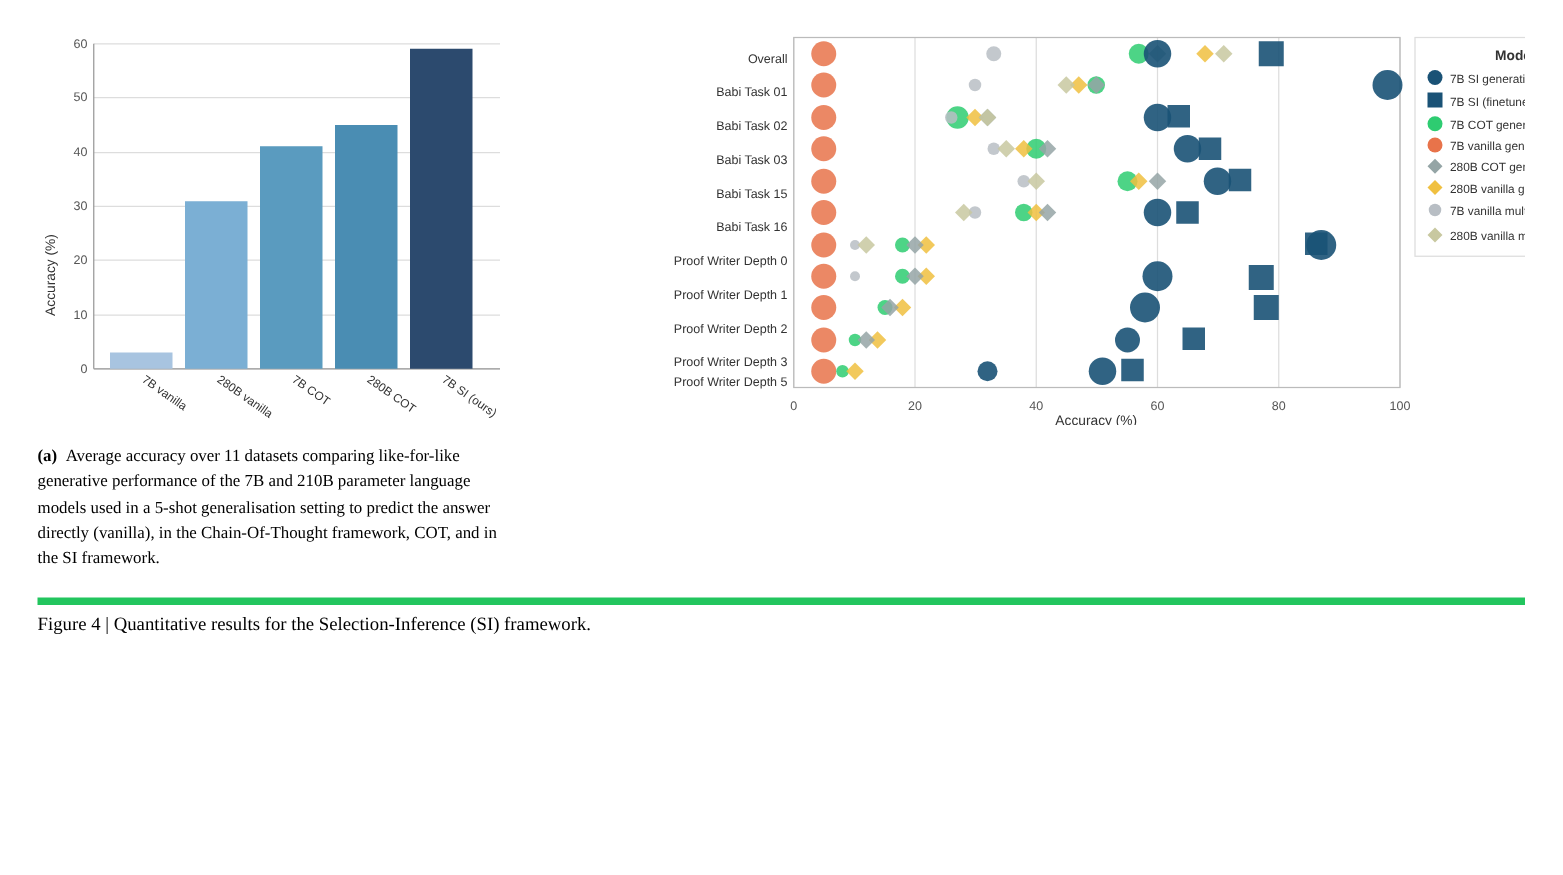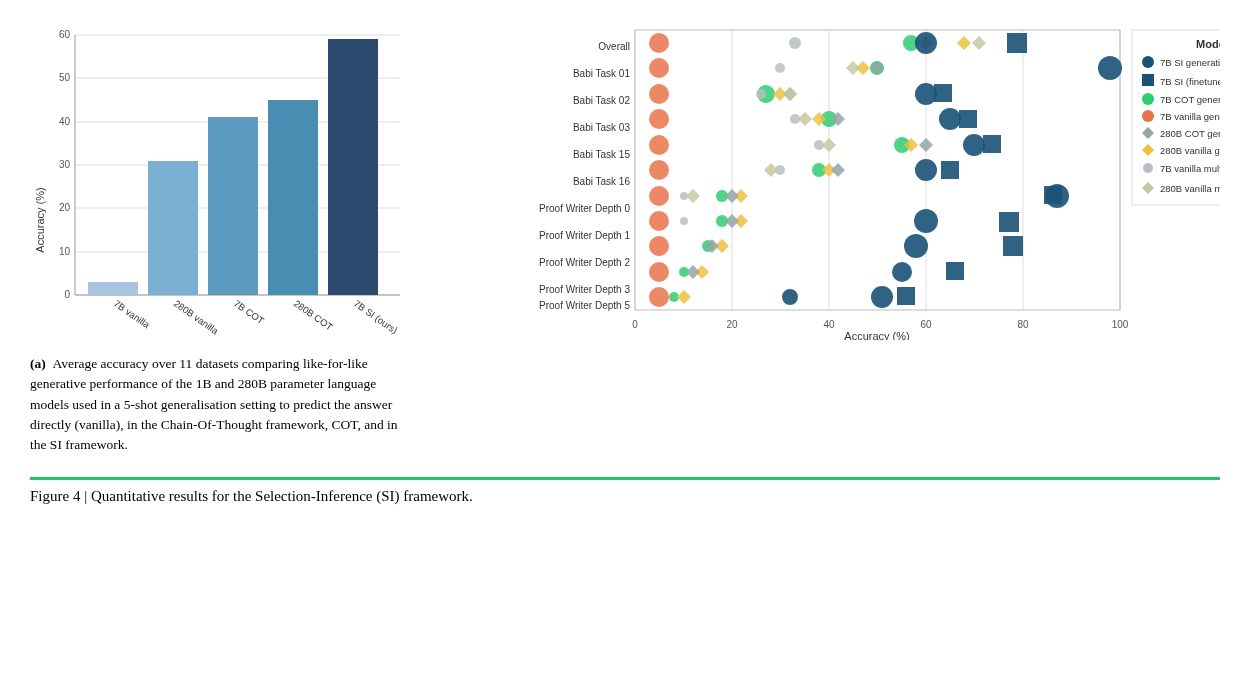--- a/index.html
+++ b/index.html
@@ -29,21 +29,21 @@
       line-height: 1.5;
       margin-top: 10px;
       max-width: 380px;
     }
     .caption-label {
       font-weight: bold;
     }
     .figure-caption {
       font-size: 15px;
       margin-top: 12px;
-      border-top: 3px solid #22c55e;
+      border-top: 6px solid #22c55e;
       padding-top: 8px;
     }
     svg text {
       font-family: Arial, sans-serif;
     }
     .right-panel {
       flex: 1.3;
       display: flex;
       flex-direction: column;
     }
@@ -100,21 +100,21 @@
         <rect x="298" y="19" width="50" height="256" fill="#2c4a6e"></rect>
 
         <text transform="translate(83,285) rotate(35)" font-size="9.5" fill="#333" text-anchor="start">7B vanilla</text>
         <text transform="translate(143,285) rotate(35)" font-size="9.5" fill="#333" text-anchor="start">280B vanilla</text>
         <text transform="translate(203,285) rotate(35)" font-size="9.5" fill="#333" text-anchor="start">7B COT</text>
         <text transform="translate(263,285) rotate(35)" font-size="9.5" fill="#333" text-anchor="start">280B COT</text>
         <text transform="translate(323,285) rotate(35)" font-size="9.5" fill="#333" text-anchor="start">7B SI (ours)</text>
       </svg>
       <div class="caption">
         <span class="caption-label">(a)</span>
-        &nbsp;<span>Average accuracy over 11 datasets comparing like-for-like generative performance of the 1B and 280B parameter language models used in a 5-shot generalisation setting to predict the answer directly (vanilla), in the Chain-Of-Thought framework, COT, and in the SI framework.</span>
+        &nbsp;<span>Average accuracy over 11 datasets comparing like-for-like generative performance of the 7B and 210B parameter language models used in a 5-shot generalisation setting to predict the answer directly (vanilla), in the Chain-Of-Thought framework, COT, and in the SI framework.</span>
       </div>
     </div>
 
     <div class="right-panel">
       <svg width="740" height="320">
 
         <line x1="155" y1="10" x2="155" y2="290" stroke="#ddd" stroke-width="1"></line>
 
         <line x1="252" y1="10" x2="252" y2="290" stroke="#ddd" stroke-width="1"></line>
 

